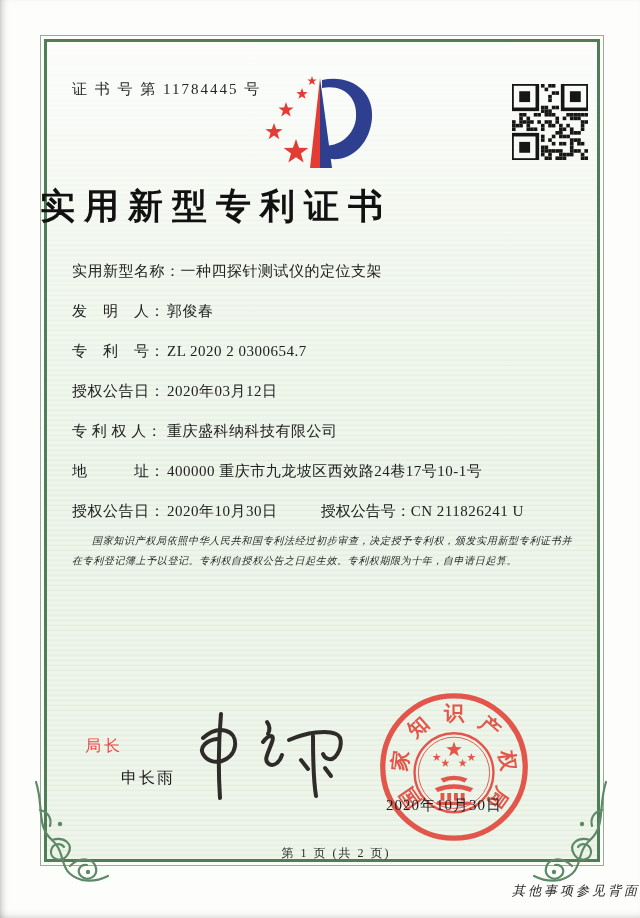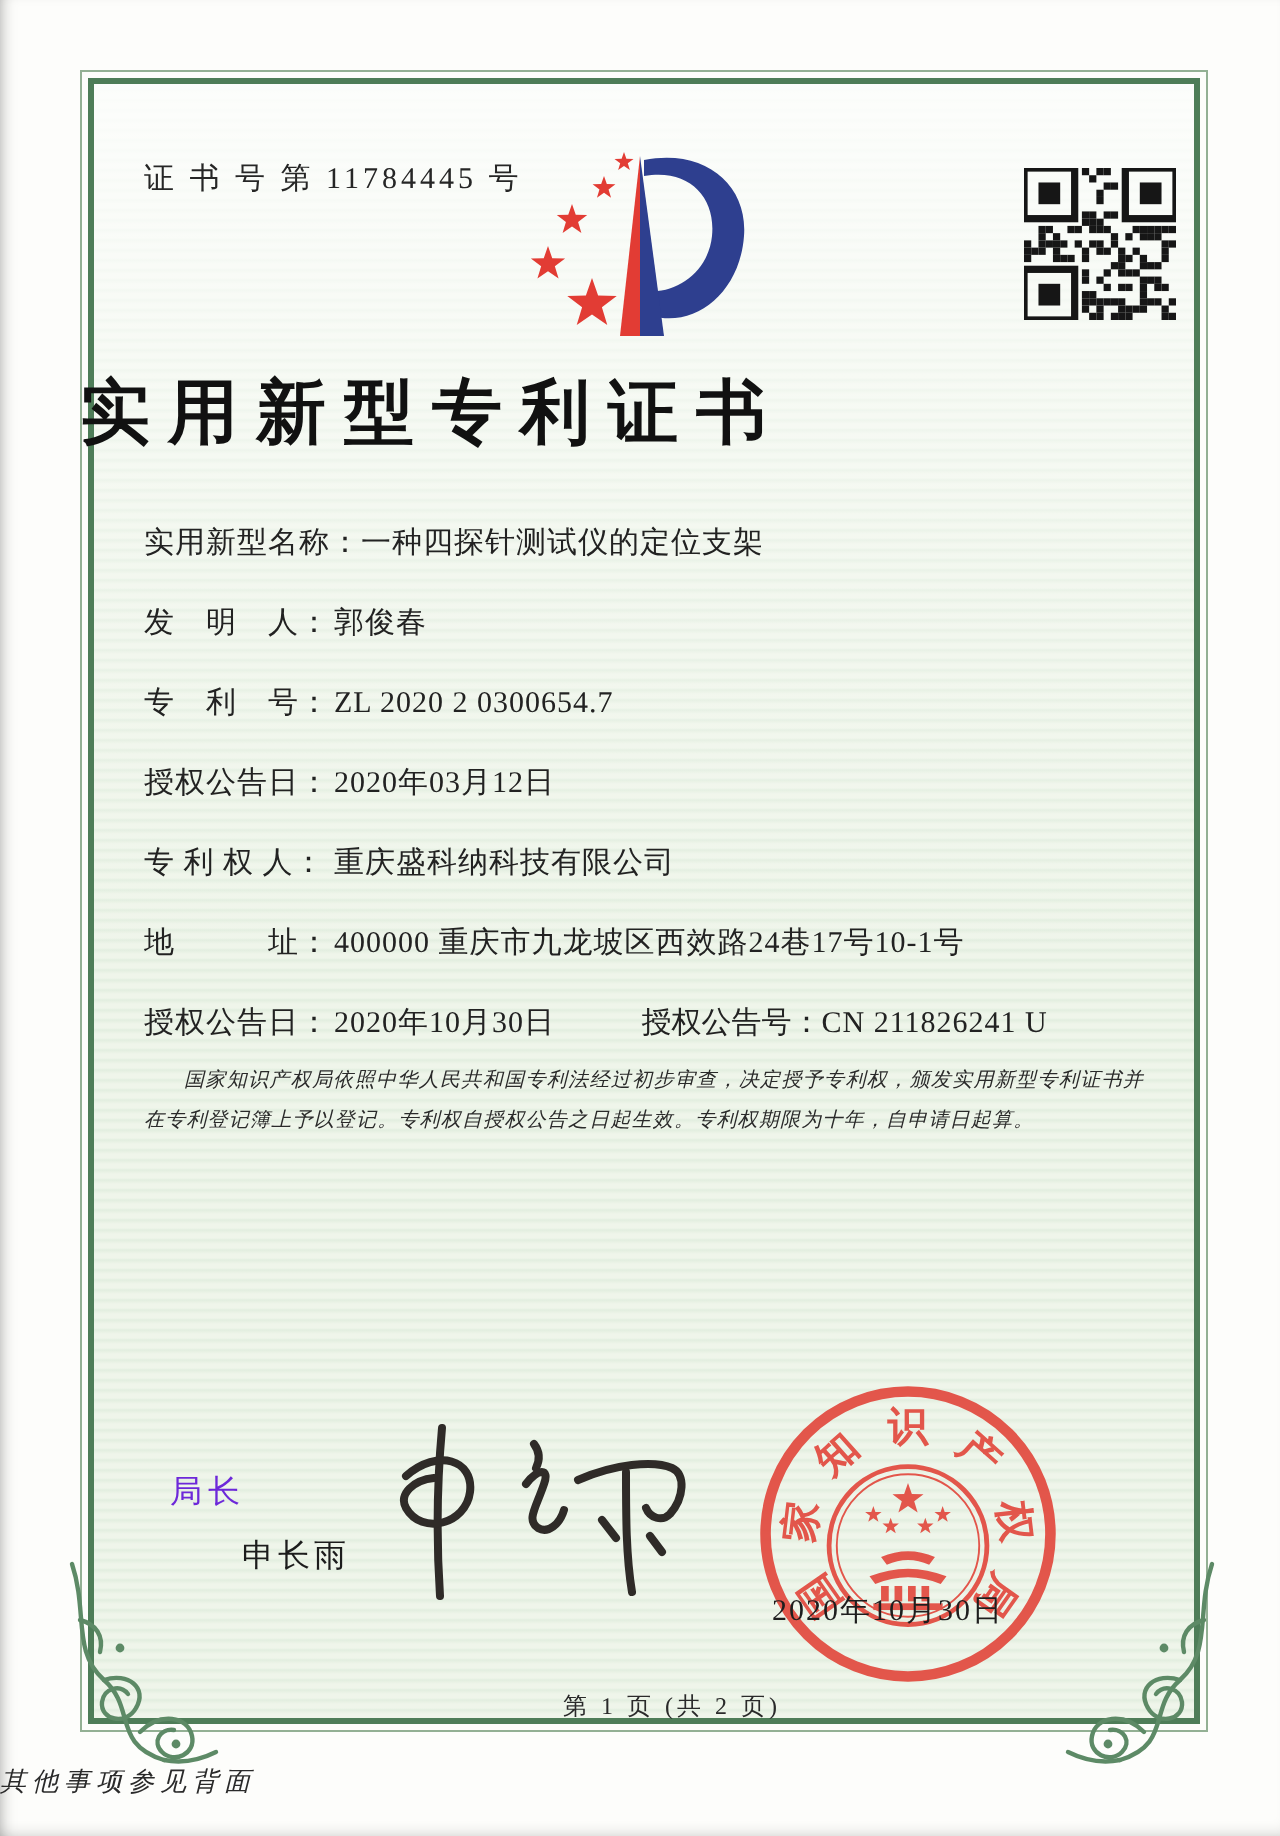--- a/index.html
+++ b/index.html
@@ -27,35 +27,35 @@
   .frow{height:40px;white-space:nowrap;}
   .flabel{display:inline-block;min-width:95px;letter-spacing:.5px;}
   .fvalue{letter-spacing:.5px;}
   .grant-row{height:40px;white-space:nowrap;}
   .grant-pair1{display:inline-block;width:245px;}
 
   .paras{position:absolute;left:72px;top:531px;width:500px;font-size:10px;line-height:20px;
          text-align:justify;color:#2a2a2a;font-style:italic;letter-spacing:.6px;}
   .paras p{margin:0;text-indent:2em;}
 
-  .signer-title{position:absolute;left:85px;top:736px;font-size:16px;letter-spacing:3px;color:#6d28d9;font-family:"Liberation Sans","DejaVu Sans",sans-serif;}
+  .signer-title{position:absolute;left:85px;top:736px;font-size:16px;letter-spacing:3px;color:#ef4444;font-family:"Liberation Sans","DejaVu Sans",sans-serif;}
   .signer-name{position:absolute;left:85px;top:768px;font-size:16px;letter-spacing:2px;color:#1c1c1c;font-family:"Liberation Sans","DejaVu Sans",sans-serif;margin-left:36px;}
   .signature{position:absolute;left:185px;top:706px;width:160px;height:100px;}
 
   .seal{position:absolute;left:377px;top:690px;width:154px;height:154px;opacity:.92;}
   .seal-date{position:absolute;left:386px;top:796px;width:150px;font-size:15px;color:#1e1e1e;
              letter-spacing:1px;z-index:5;}
 
   .flourish{position:absolute;width:112px;height:108px;}
   .flourish.left{left:30px;top:780px;}
   .flourish.right{left:500px;top:780px;transform:scaleX(-1);}
 
   .page-num{position:absolute;left:40px;top:845px;width:592px;text-align:center;
             font-size:12px;letter-spacing:2px;color:#2a2a2a;}
-  .back-note{position:absolute;left:0;top:882px;width:640px;text-align:left;
+  .back-note{position:absolute;left:0;top:882px;width:640px;text-align:right;
              font-size:13px;letter-spacing:3px;color:#2a2a2a;font-style:italic;}
 </style>
 </head>
 <body>
 
 <div class="page">
 
   <div class="frame-outer">
     <div class="frame-inner"></div>
   </div>

